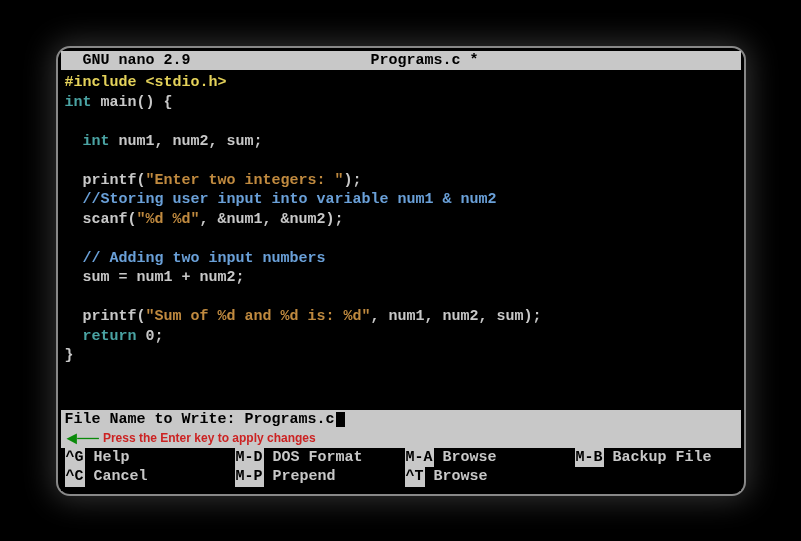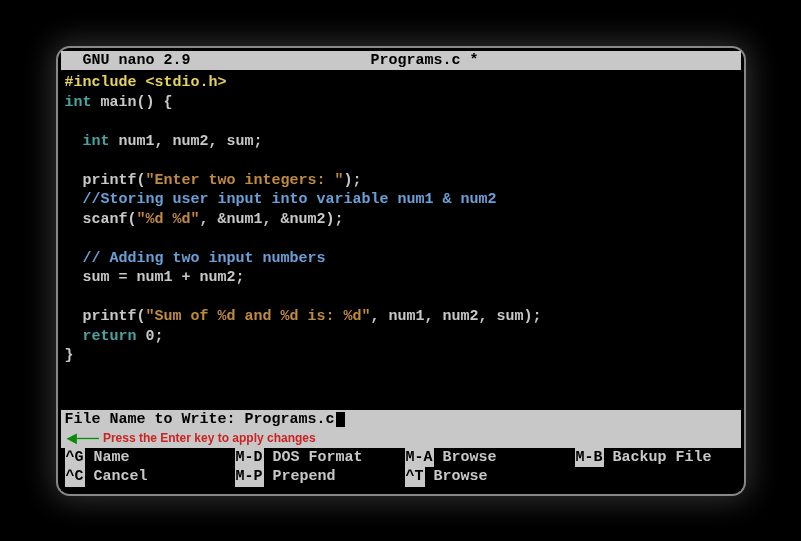--- a/index.html
+++ b/index.html
@@ -124,21 +124,21 @@
 
   <div class="prompt-row">
     <div class="prompt-left"><span>File Name to Write: </span><span>Programs.c</span><span class="cursor"></span></div>
     <div class="prompt-right">
       <span class="arrow">◄──</span>
       <span class="annot">Press the Enter key to apply changes</span>
     </div>
   </div>
 
   <div class="shortcuts">
-    <div class="sc"><span class="key">^G</span><span> Name</span></div>
+    <div class="sc"><span class="key">^G</span><span> Help</span></div>
     <div class="sc"><span class="key">M-D</span><span> DOS Format</span></div>
     <div class="sc"><span class="key">M-A</span><span> Browse</span></div>
     <div class="sc"><span class="key">M-B</span><span> Backup File</span></div>
     <div class="sc"><span class="key">^C</span><span> Cancel</span></div>
     <div class="sc"><span class="key">M-P</span><span> Prepend</span></div>
     <div class="sc"><span class="key">^T</span><span> Browse</span></div>
   </div>
 
 </div>
 

